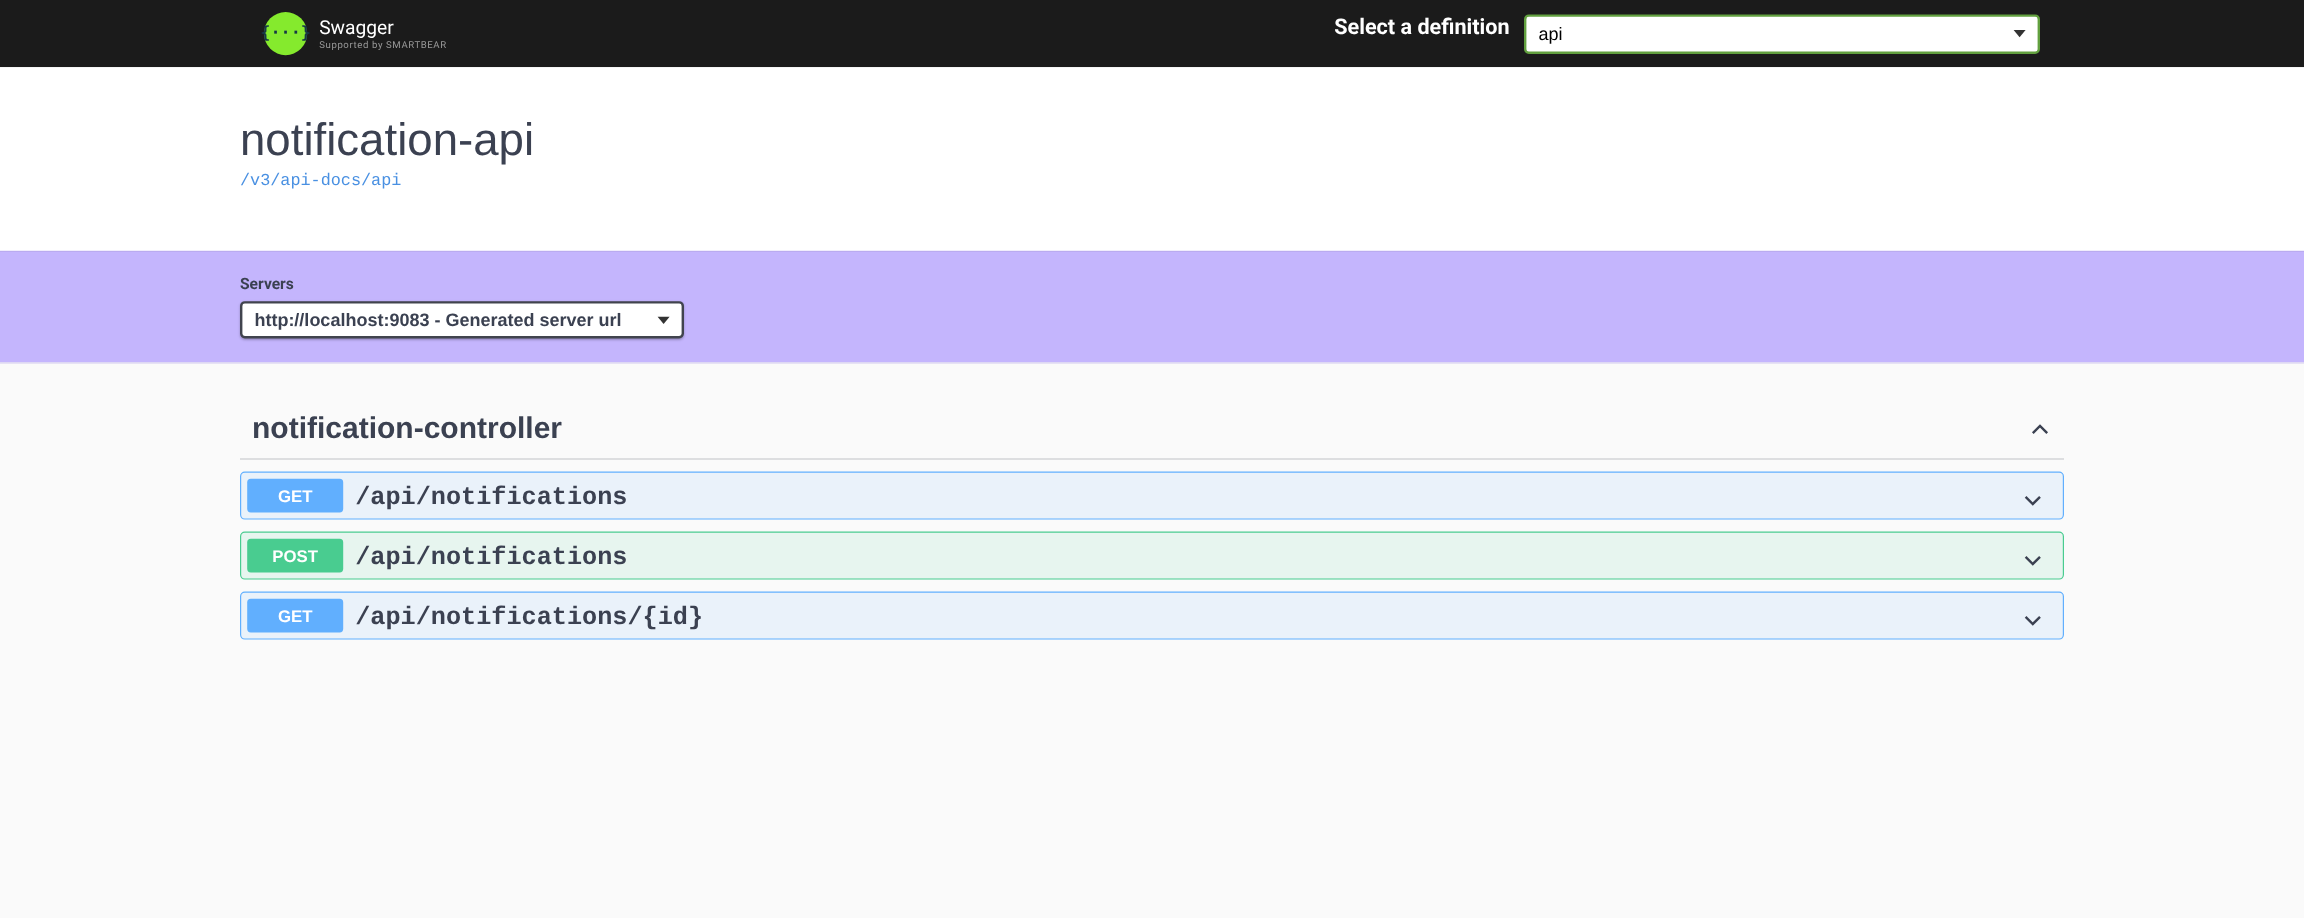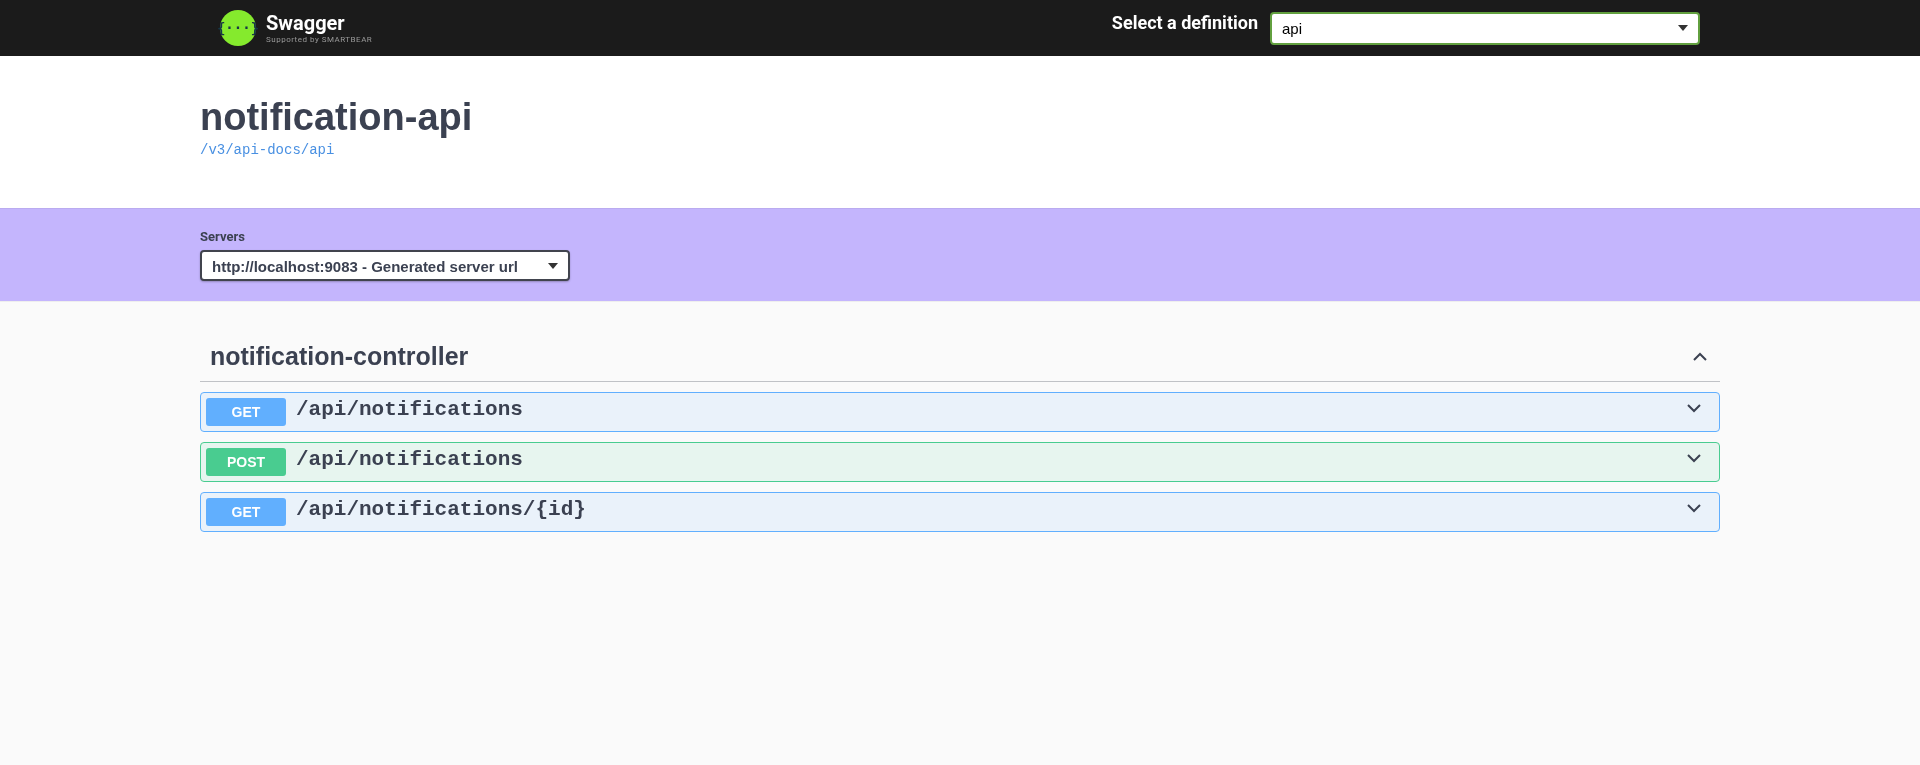--- a/index.html
+++ b/index.html
@@ -45,22 +45,22 @@
       font-size: 14px;
       font-weight: bold;
       font-family: monospace;
     }
     .logo-text-group {
       display: flex;
       flex-direction: column;
     }
     .logo-title {
       color: #fff;
-      font-size: 20px;
-      font-weight: 700;
+      font-size: 16px;
+      font-weight: 400;
       line-height: 1;
     }
     .logo-subtitle {
       color: #999;
       font-size: 8px;
       letter-spacing: 0.5px;
       margin-top: 2px;
     }
     .topbar-right {
       display: flex;
@@ -100,21 +100,21 @@
     .info-section {
       background: #fff;
       padding: 40px 20px 50px 20px;
     }
     .info-inner {
       max-width: 1520px;
       margin: 0 auto;
     }
     .api-title {
       font-size: 38px;
-      font-weight: 700;
+      font-weight: 400;
       color: #3b4151;
       font-family: sans-serif;
     }
     .api-link {
       color: #4990e2;
       font-size: 14px;
       text-decoration: none;
       font-family: Liberation Mono, monospace;
     }
     .servers-section {
@@ -186,21 +186,21 @@
       height: 20px;
     }
     .op-list {
       margin-top: 10px;
     }
     .op-block {
       border-radius: 4px;
       margin-bottom: 10px;
       border: 1px solid;
       display: flex;
-      align-items: flex-start;
+      align-items: flex-end;
       padding: 5px;
       cursor: pointer;
     }
     .op-get {
       background: rgba(97,175,254,0.1);
       border-color: #61affe;
     }
     .op-post {
       background: rgba(73,204,144,0.1);
       border-color: #49cc90;

